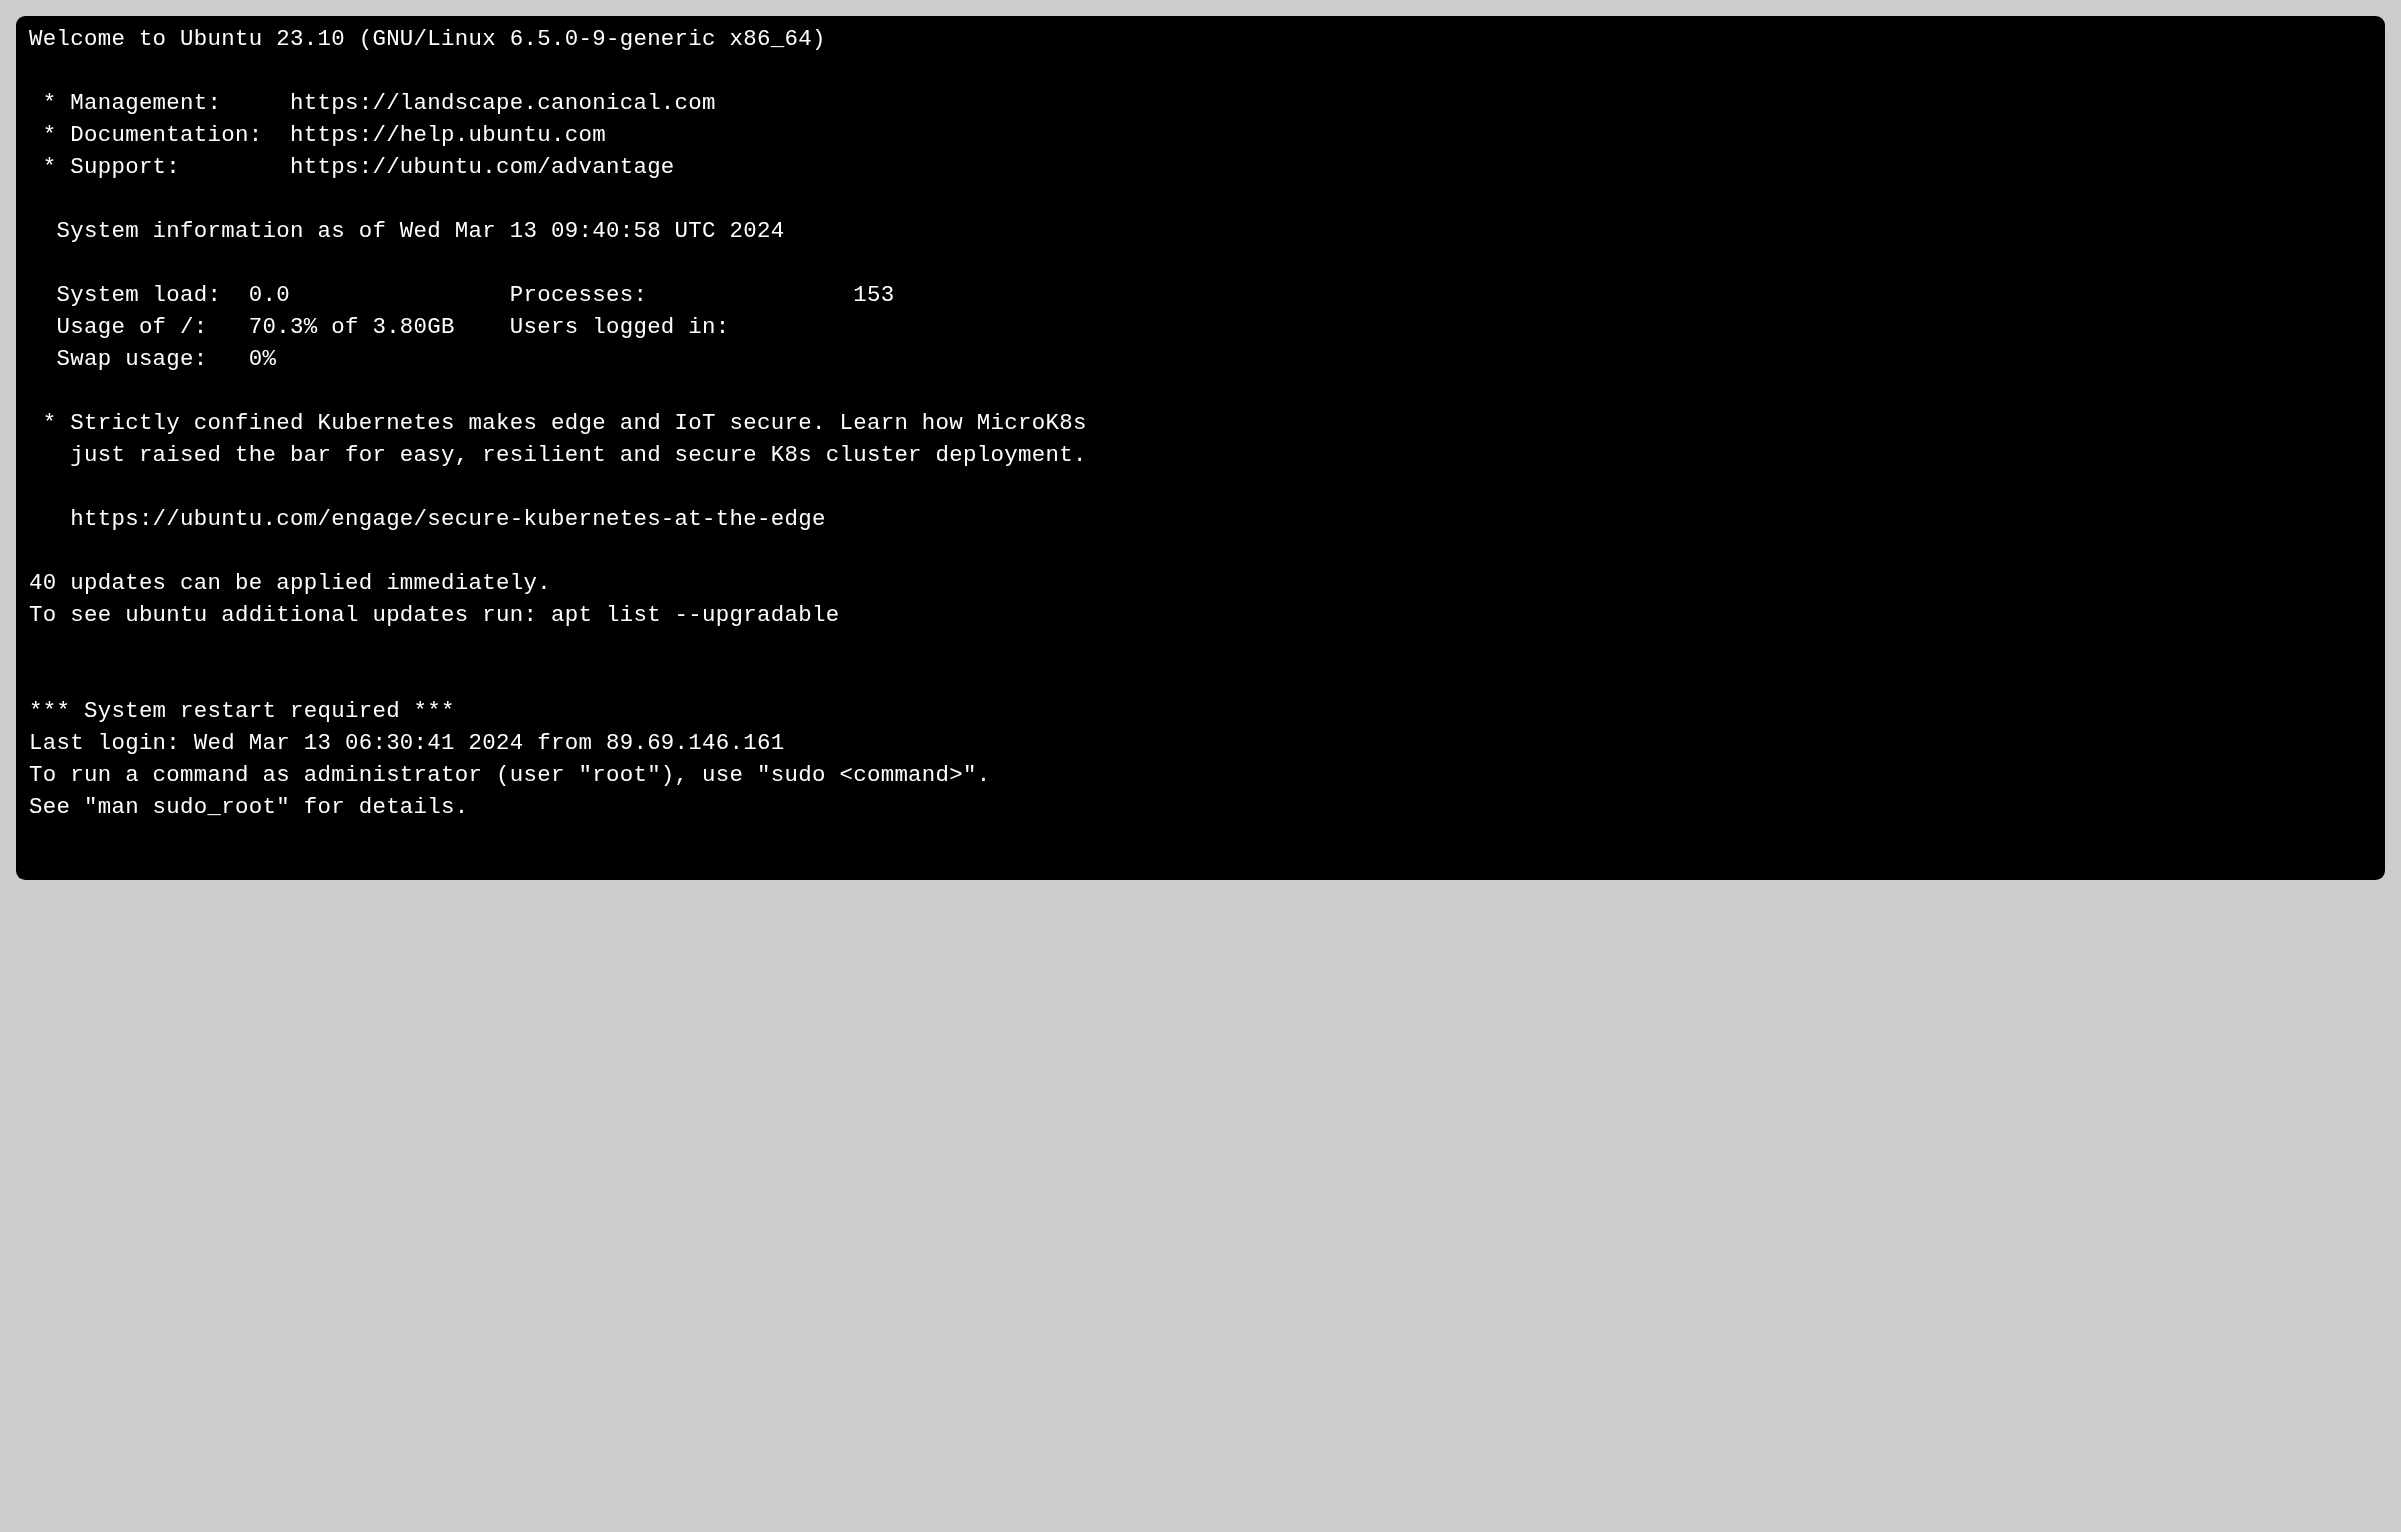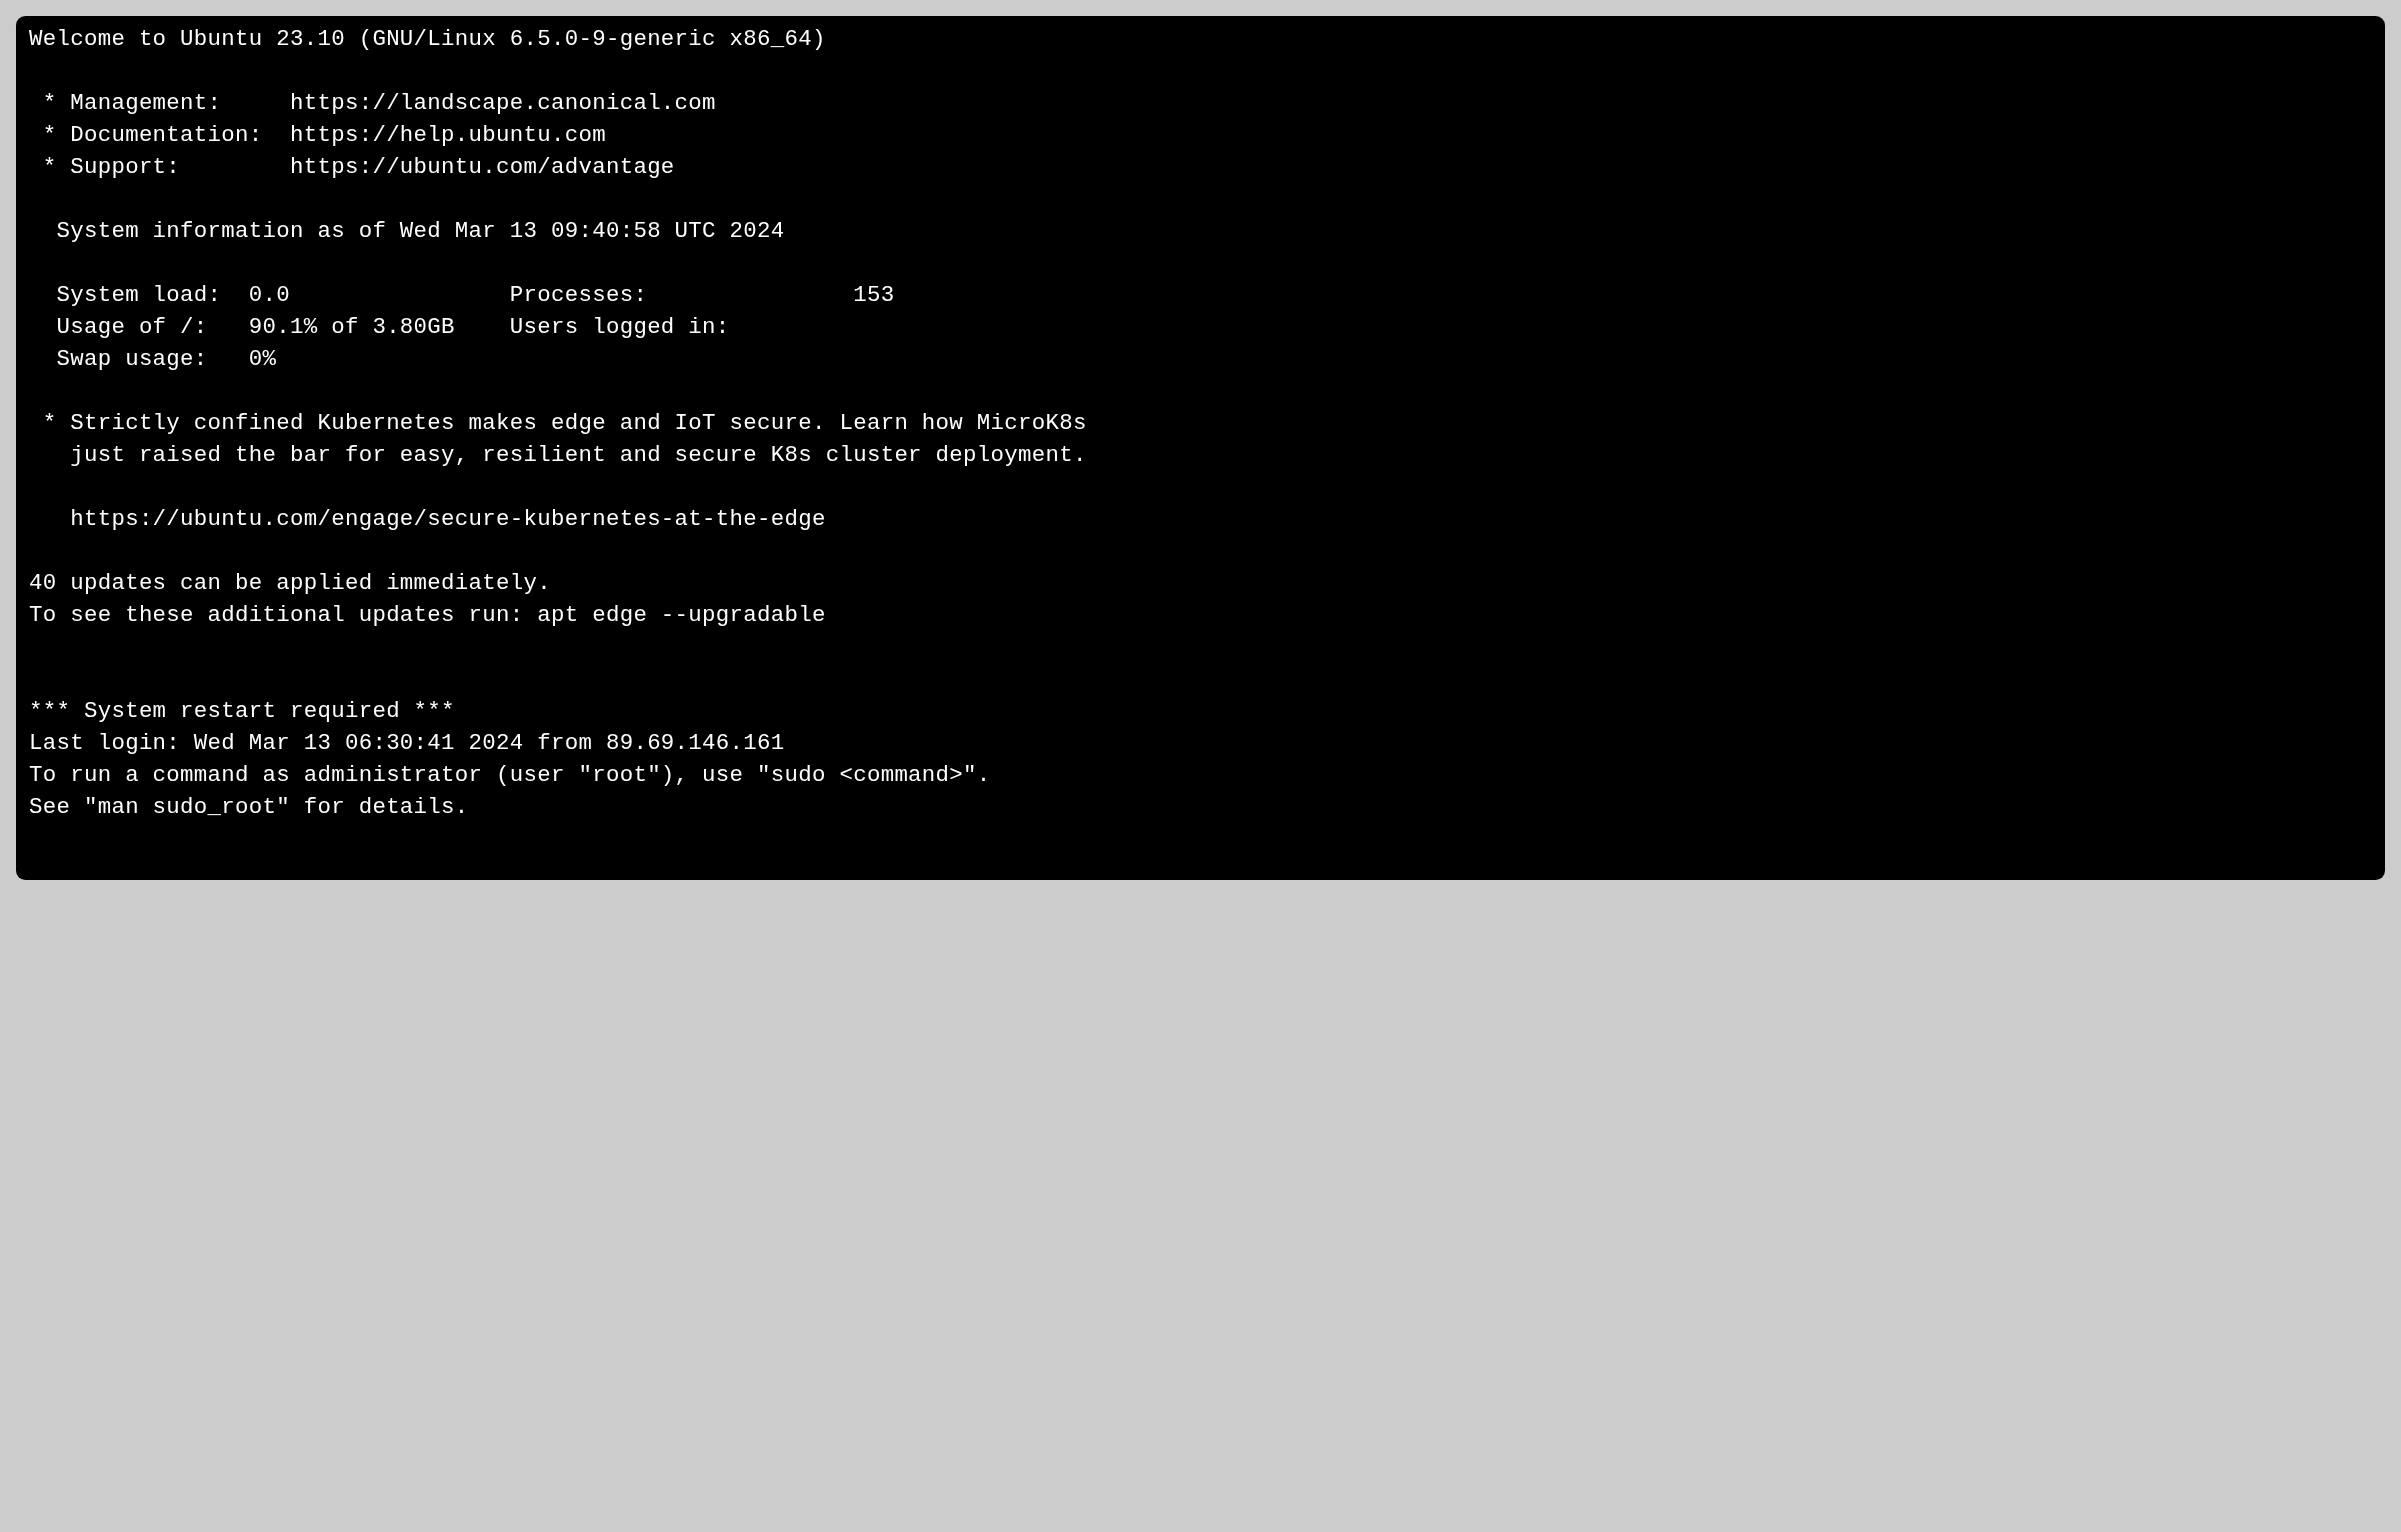--- a/index.html
+++ b/index.html
@@ -49,30 +49,30 @@
 <div class="terminal">
   <div class="line">Welcome to Ubuntu 23.10 (GNU/Linux 6.5.0-9-generic x86_64)</div>
   <div class="line"> </div>
   <div class="line"> * Management:     https://landscape.canonical.com</div>
   <div class="line"> * Documentation:  https://help.ubuntu.com</div>
   <div class="line"> * Support:        https://ubuntu.com/advantage</div>
   <div class="line"> </div>
   <div class="line">  System information as of Wed Mar 13 09:40:58 UTC 2024</div>
   <div class="line"> </div>
   <div class="line">  System load:  0.0                Processes:               153</div>
-  <div class="line">  Usage of /:   90.1% of 3.80GB    Users logged in:</div>
+  <div class="line">  Usage of /:   70.3% of 3.80GB    Users logged in:</div>
   <div class="line">  Swap usage:   0%</div>
   <div class="line"> </div>
   <div class="line"> * Strictly confined Kubernetes makes edge and IoT secure. Learn how MicroK8s</div>
   <div class="line">   just raised the bar for easy, resilient and secure K8s cluster deployment.</div>
   <div class="line"> </div>
   <div class="line">   https://ubuntu.com/engage/secure-kubernetes-at-the-edge</div>
   <div class="line"> </div>
   <div class="line">40 updates can be applied immediately.</div>
-  <div class="line">To see these additional updates run: apt edge --upgradable</div>
+  <div class="line">To see ubuntu additional updates run: apt list --upgradable</div>
   <div class="line"> </div>
   <div class="line"> </div>
   <div class="line">*** System restart required ***</div>
   <div class="line">Last login: Wed Mar 13 06:30:41 2024 from 89.69.146.161</div>
   <div class="line">To run a command as administrator (user "root"), use "sudo &lt;command&gt;".</div>
   <div class="line">See "man sudo_root" for details.</div>
   <div class="line"> </div>
 </div>
 
 

